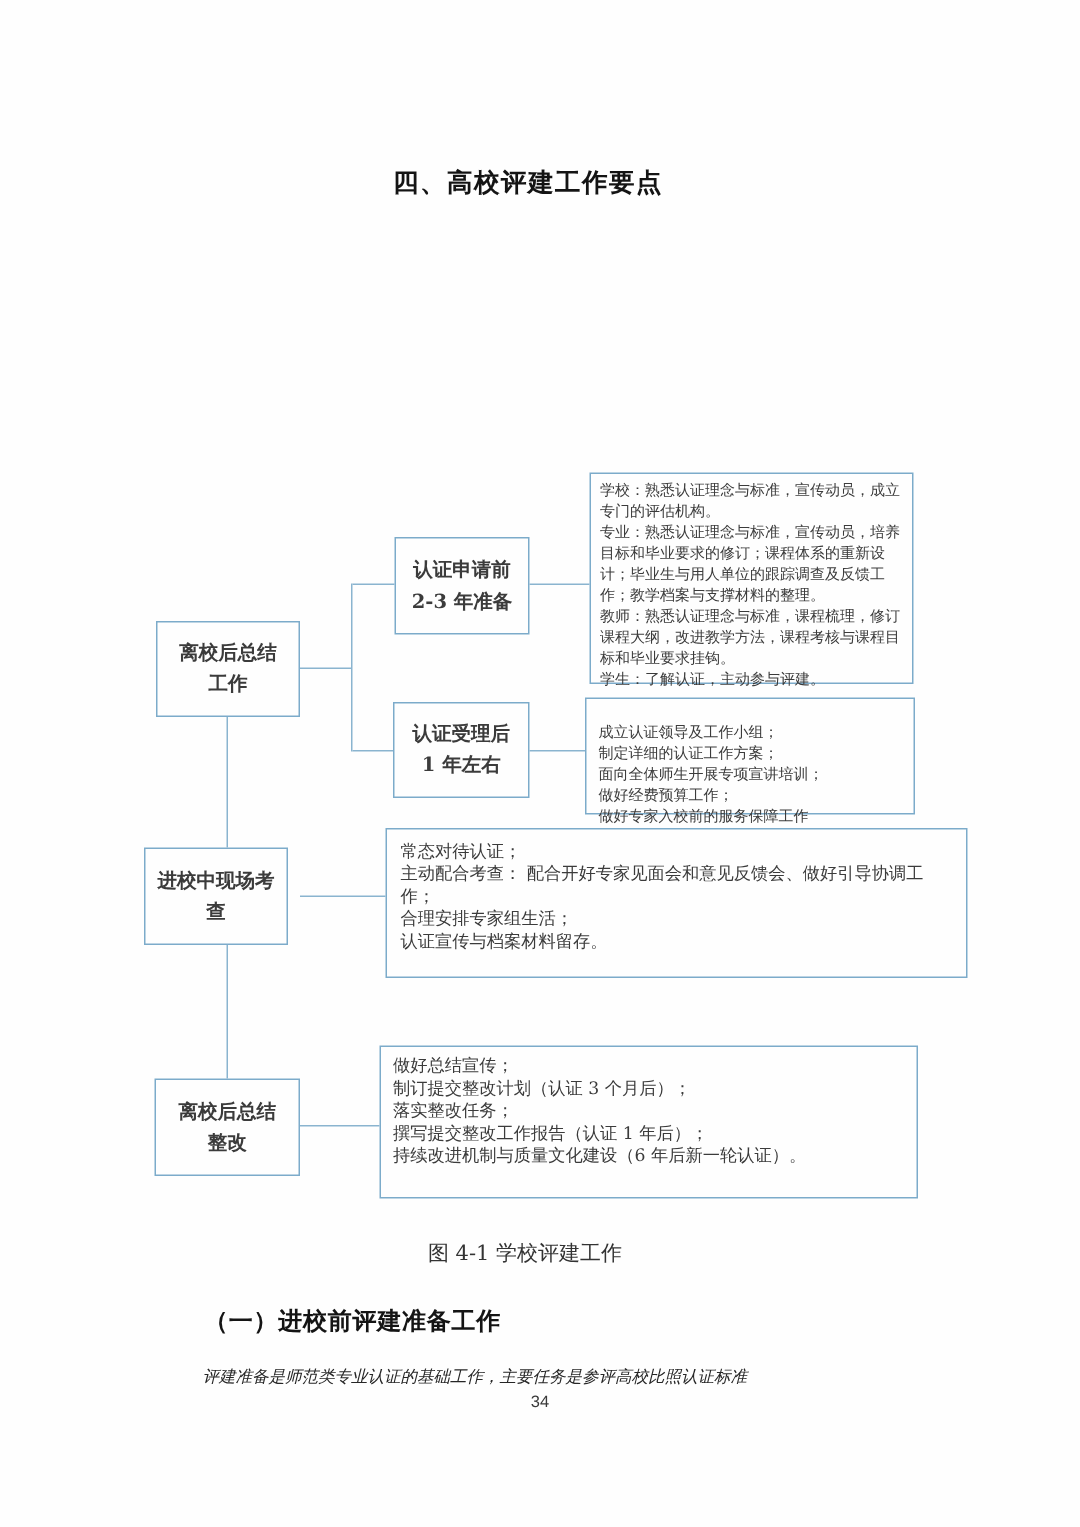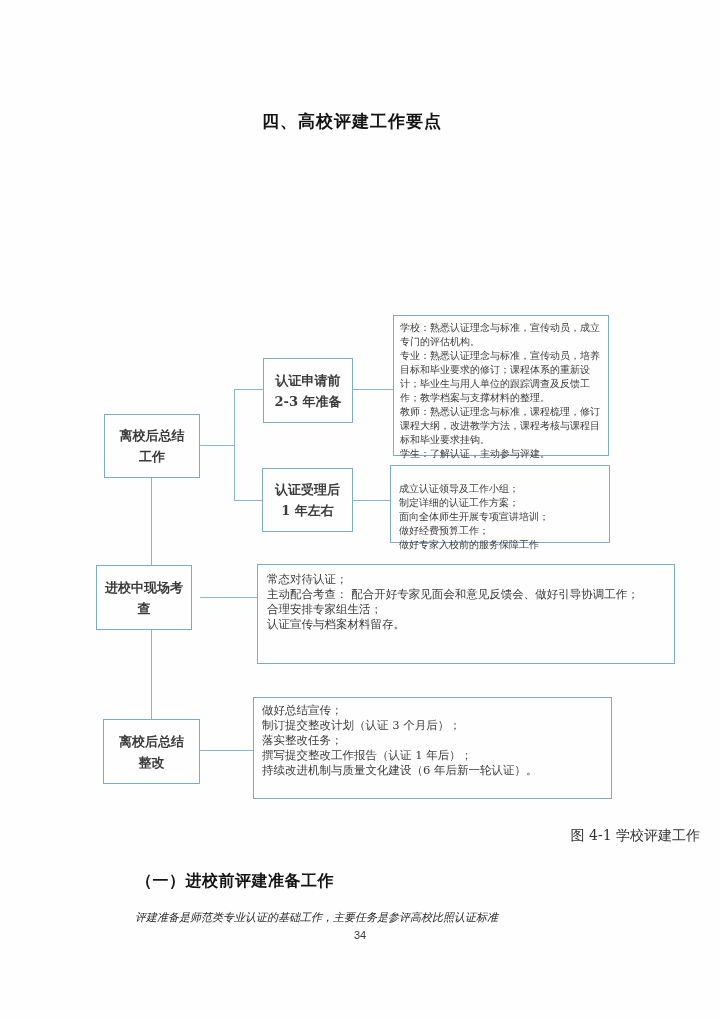--- a/index.html
+++ b/index.html
@@ -44,29 +44,29 @@
   .stage-3{left:103px;top:719px;width:97px;height:65px;}
   .timing-1{left:263px;top:358px;width:90px;height:65px;}
   .timing-2{left:262px;top:468px;width:91px;height:64px;}
   .detail{
     white-space:pre-line;text-align:left;
   }
   .detail-1{left:393px;top:315px;width:216px;height:141px;
     padding:5px 6px;font-size:10px;line-height:14px;}
   .detail-2{left:390px;top:465px;width:220px;height:78px;
     padding:16px 8px;font-size:10px;line-height:14px;}
-  .detail-3{left:257px;top:564px;width:418px;height:100px;
+  .detail-3{left:257px;top:552px;width:388px;height:100px;
     padding:7px 9px;font-size:11.5px;line-height:15px;}
   .detail-4{left:253px;top:697px;width:359px;height:102px;
     padding:5px 8px;font-size:11.5px;line-height:15px;}
   .line{position:absolute;background:#8ab4cf;}
   
   .fig-caption{
     position:absolute;top:827px;left:0;width:700px;
-    text-align:right;font-size:14px;color:#333;
+    text-align:center;font-size:14px;color:#333;
   }
   .section-heading{
     position:absolute;top:871px;left:136px;
     font-family:"Liberation Sans","DejaVu Sans",sans-serif;
     font-size:16px;font-weight:bold;color:#141414;margin:0;
     letter-spacing:0.5px;
   }
   .body2{
     position:absolute;top:903px;left:133px;width:490px;
     font-size:11px;line-height:26px;color:#262626;margin:2px;

